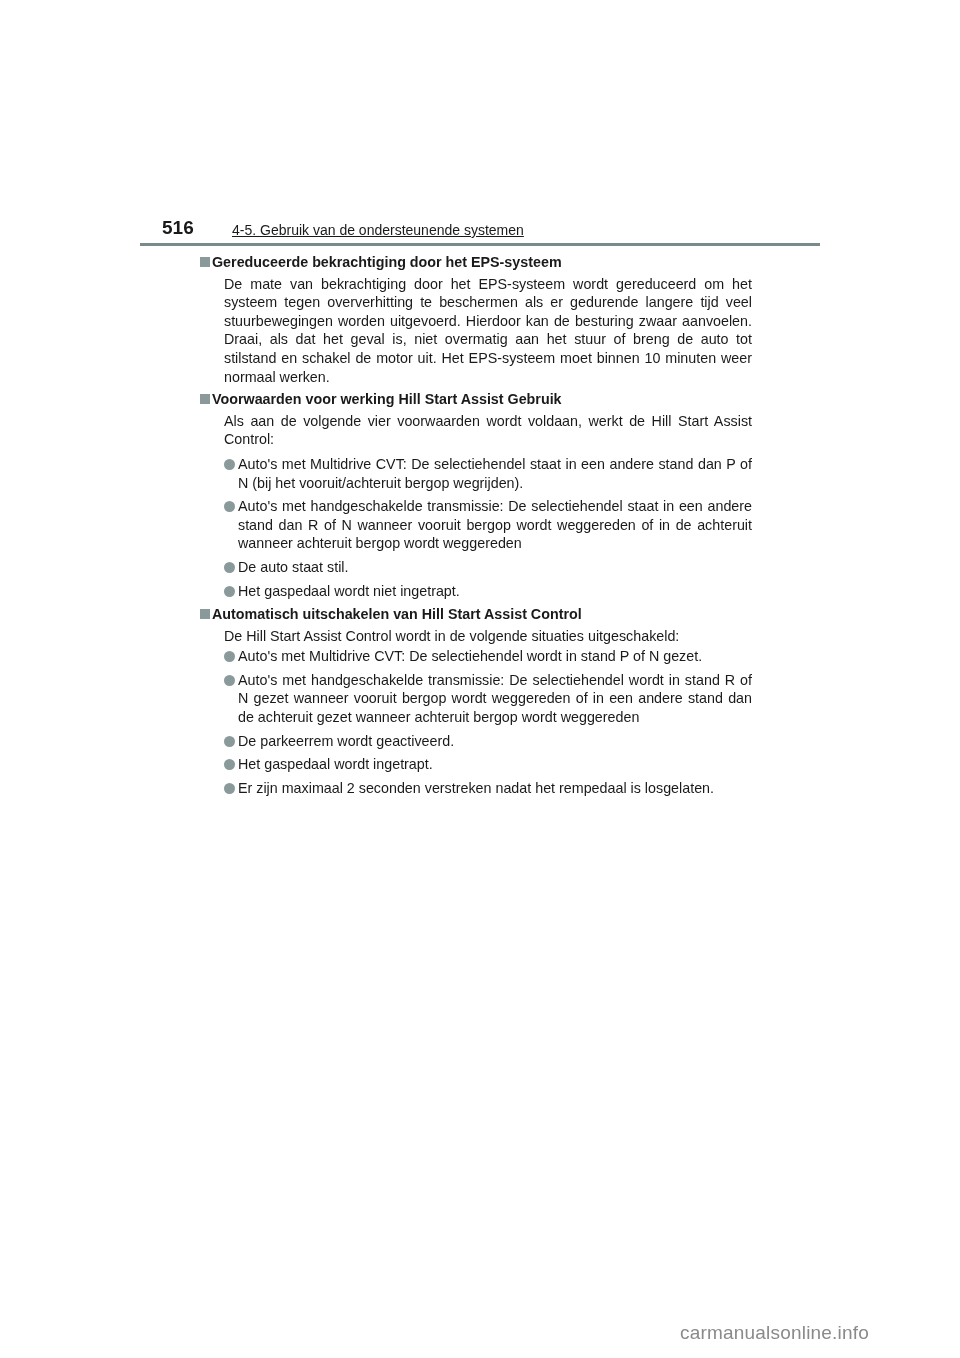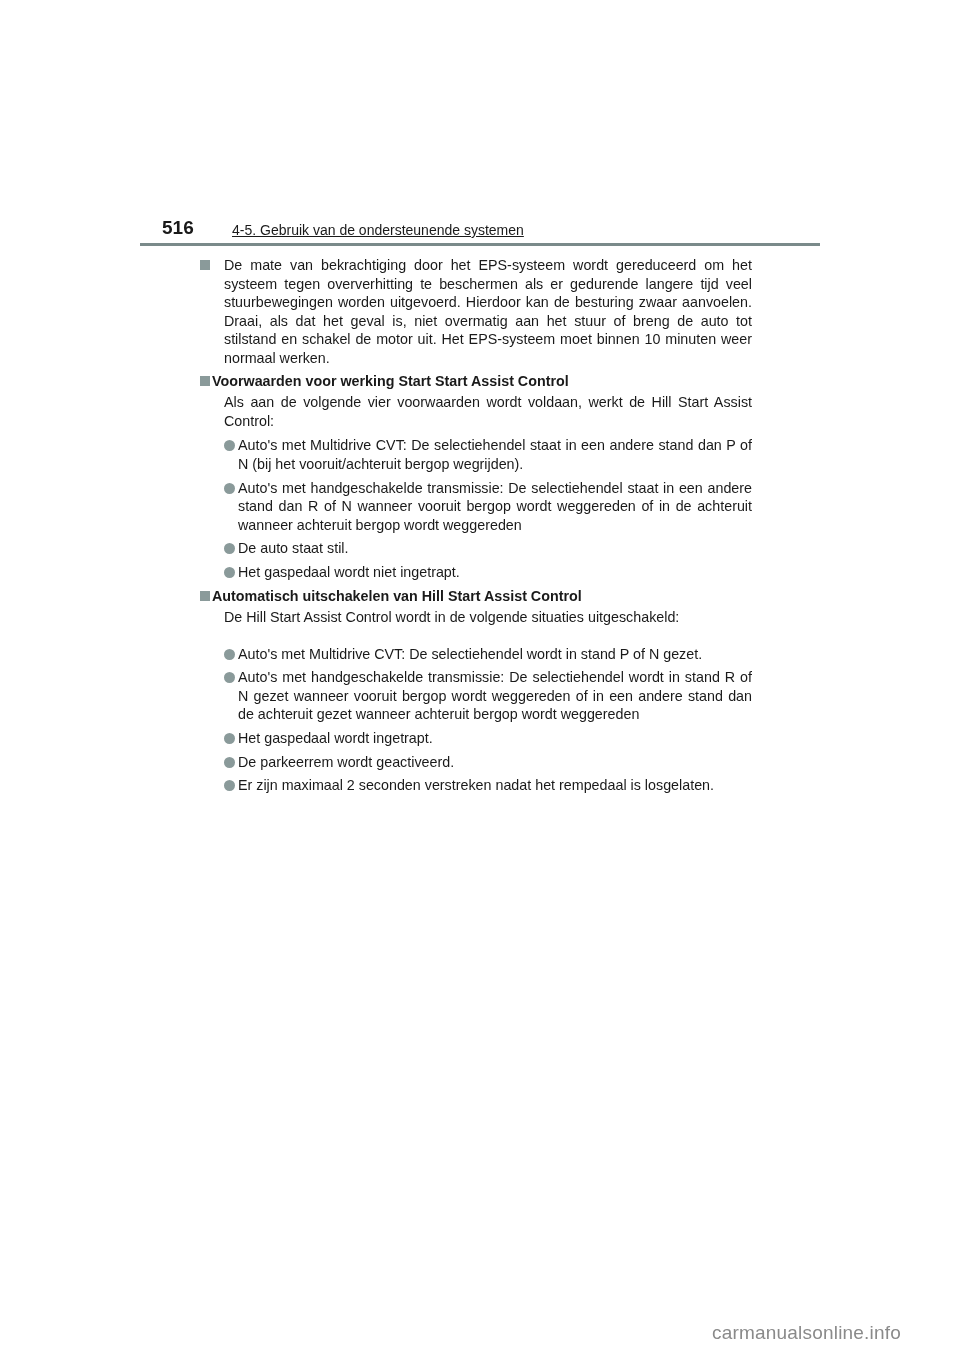--- a/index.html
+++ b/index.html
@@ -9,44 +9,45 @@
   .page-num { position: absolute; left: 16px; top: 0; font-weight: bold; font-size: 19px; color: #1a1a1a; }
   .chapter { position: absolute; left: 86px; top: 5px; font-size: 14px; color: #1a1a1a; text-decoration: underline; }
   .rule { position: absolute; left: 140px; top: 243px; width: 680px; height: 3px; background: #7a8a8a; }
   .content { position: absolute; left: 212px; top: 253px; width: 540px; font-size: 14.3px; line-height: 18.6px; }
   .section { margin: 0; }
   .sec-title { font-weight: bold; position: relative; padding-left: 12px; margin-left: -12px; margin-bottom: 3px; }
   .sq { position: absolute; left: 0; top: 4px; width: 10px; height: 10px; background: #8a9a9a; }
   .para { text-align: justify; margin: 0 0 4px 12px; }
   .bullet { position: relative; margin: 0 0 5px 12px; padding-left: 14px; text-align: justify; }
   .dot { position: absolute; left: 0; top: 4px; width: 11px; height: 11px; border-radius: 50%; background: #8a9a9a; }
-  .watermark { position: absolute; left: 680px; top: 1322px; font-size: 19px; color: #8a8a8a; letter-spacing: 0.2px; margin-left: 32px; }
+  .watermark { position: absolute; left: 680px; top: 1322px; font-size: 19px; color: #8a8a8a; letter-spacing: 0.2px; }
 </style>
 </head>
 <body>
 
 <div class="header">
   <span class="page-num">516</span>
   <span class="chapter">4-5. Gebruik van de ondersteunende systemen</span>
 </div>
 <div class="rule"></div>
 
 <div class="content">
 
   <div class="section">
     <div class="sec-title">
       <span class="sq"></span>
+      <span>Gereduceerde bekrachtiging door het EPS-systeem</span>
     </div>
     <p class="para">De mate van bekrachtiging door het EPS-systeem wordt gereduceerd om het systeem tegen oververhitting te beschermen als er gedurende langere tijd veel stuurbewegingen worden uitgevoerd. Hierdoor kan de besturing zwaar aanvoelen. Draai, als dat het geval is, niet overmatig aan het stuur of breng de auto tot stilstand en schakel de motor uit. Het EPS-systeem moet binnen 10 minuten weer normaal werken.</p>
   </div>
 
   <div class="section" style="margin-top:4px;">
     <div class="sec-title">
       <span class="sq"></span>
-      <span>Voorwaarden voor werking Start Start Assist Control</span>
+      <span>Voorwaarden voor werking Hill Start Assist Gebruik</span>
     </div>
     <p class="para" style="margin-bottom:6px;">Als aan de volgende vier voorwaarden wordt voldaan, werkt de Hill Start Assist Control:</p>
     <div class="bullet">
       <span class="dot"></span>
       <span>Auto's met Multidrive CVT: De selectiehendel staat in een andere stand dan P of N (bij het vooruit/achteruit bergop wegrijden).</span>
     </div>
     <div class="bullet">
       <span class="dot"></span>
       <span>Auto's met handgeschakelde transmissie: De selectiehendel staat in een andere stand dan R of N wanneer vooruit bergop wordt weggereden of in de achteruit wanneer achteruit bergop wordt weggereden</span>
     </div>
@@ -58,36 +59,36 @@
       <span class="dot"></span>
       <span>Het gaspedaal wordt niet ingetrapt.</span>
     </div>
   </div>
 
   <div class="section">
     <div class="sec-title">
       <span class="sq"></span>
       <span>Automatisch uitschakelen van Hill Start Assist Control</span>
     </div>
-    <p class="para" style="margin-bottom:18px;">De Hill Start Assist Control wordt in de volgende situaties uitgeschakeld:</p>
+    <p class="para" style="margin-bottom:2px;">De Hill Start Assist Control wordt in de volgende situaties uitgeschakeld:</p>
     <div class="bullet">
       <span class="dot"></span>
       <span>Auto's met Multidrive CVT: De selectiehendel wordt in stand P of N gezet.</span>
     </div>
     <div class="bullet">
       <span class="dot"></span>
       <span>Auto's met handgeschakelde transmissie: De selectiehendel wordt in stand R of N gezet wanneer vooruit bergop wordt weggereden of in een andere stand dan de achteruit gezet wanneer achteruit bergop wordt weggereden</span>
     </div>
     <div class="bullet">
       <span class="dot"></span>
-      <span>Het gaspedaal wordt ingetrapt.</span>
+      <span>De parkeerrem wordt geactiveerd.</span>
     </div>
     <div class="bullet">
       <span class="dot"></span>
-      <span>De parkeerrem wordt geactiveerd.</span>
+      <span>Het gaspedaal wordt ingetrapt.</span>
     </div>
     <div class="bullet">
       <span class="dot"></span>
       <span>Er zijn maximaal 2 seconden verstreken nadat het rempedaal is losgelaten.</span>
     </div>
   </div>
 
 </div>
 
 <div class="watermark">carmanualsonline.info</div>

